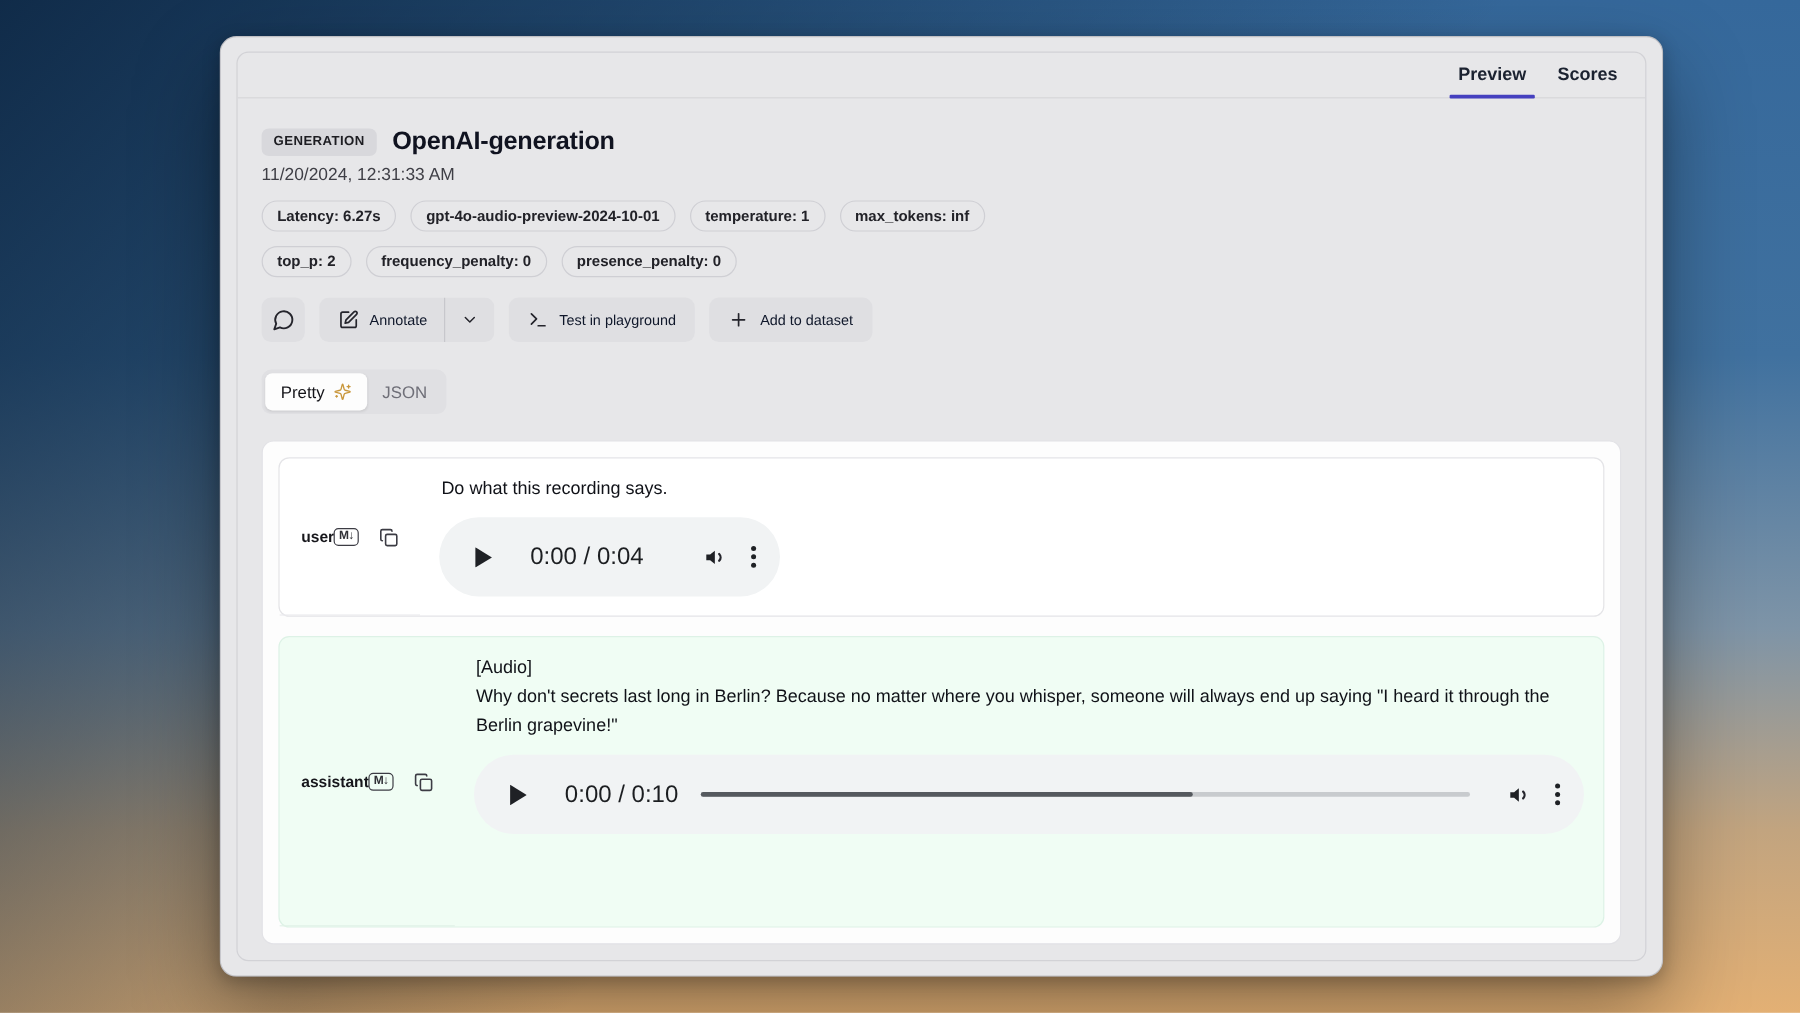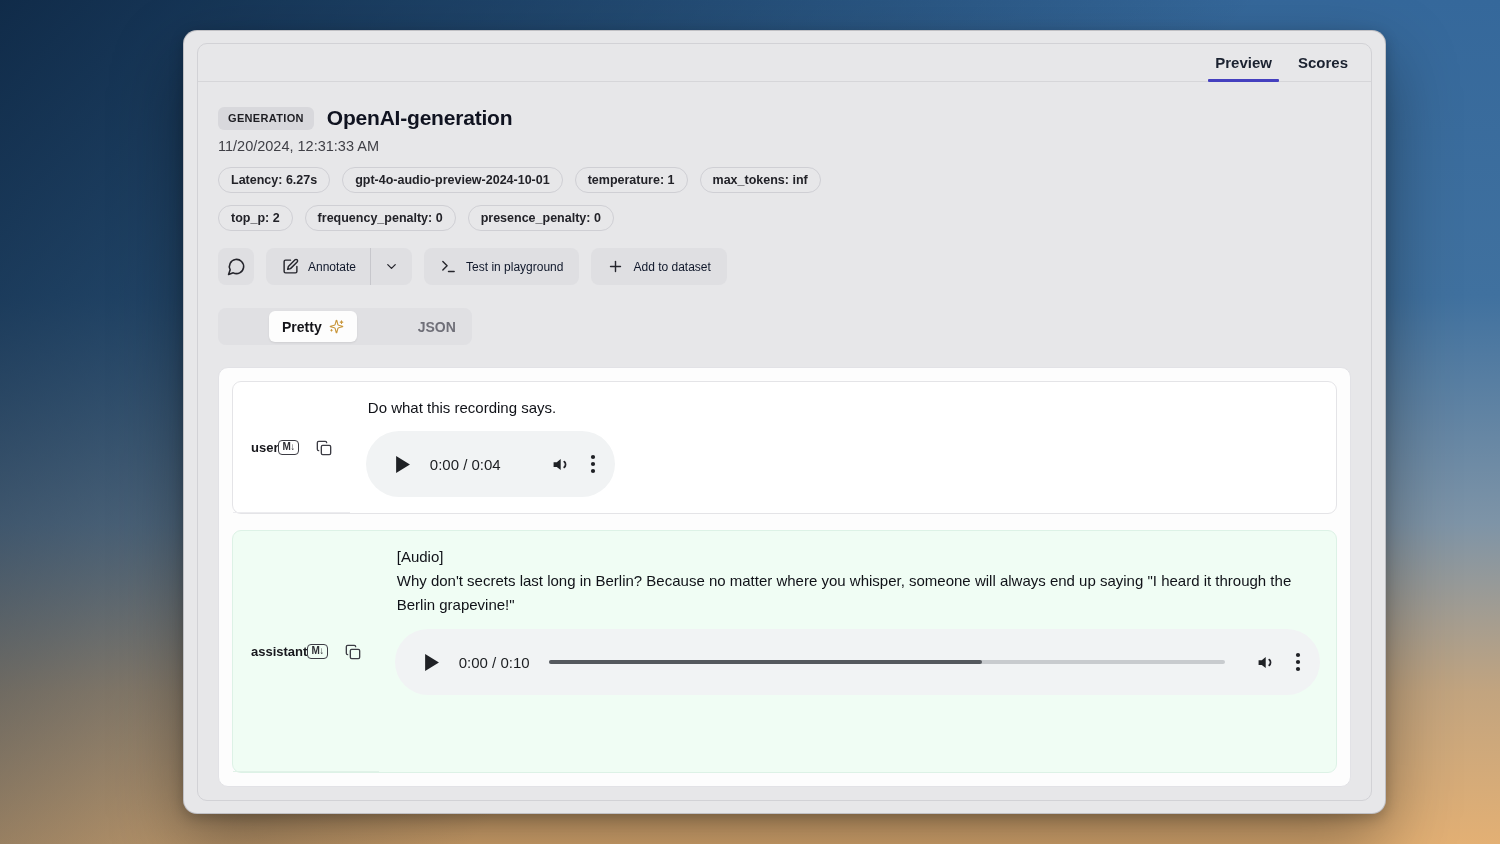--- a/index.html
+++ b/index.html
@@ -71,21 +71,21 @@
   .split .main { padding-right:14px; }
   .split .chev { padding:0 13px; border-left:1px solid #c7c7cc; }
 
   .view-toggle {
     margin-top:23px; background:#e0e0e3; border-radius:8px; height:37px;
     display:inline-flex; align-items:center; padding:3px; align-self:flex-start;
   }
   .vt-btn {
     border:none; background:transparent; height:31px; border-radius:6px; padding:0 13px;
     display:inline-flex; align-items:center; gap:7px; font-family:inherit;
-    font-size:14px; font-weight:700; color:#6f6f78; cursor:pointer;margin-left:48px;
+    font-size:14px; font-weight:400; color:#6f6f78; cursor:pointer;
   }
   .vt-btn.active { background:#fdfdfd; color:#141419; box-shadow:0 1px 2px rgba(0,0,0,0.08); }
 
   
   .io-container {
     margin-top:22px; flex:1; background:#fdfdfd; border:1px solid #e2e2e6;
     border-radius:10px; padding:13px; display:flex; flex-direction:column; gap:16px;
     overflow:hidden;
   }
   .msg-card { border-radius:9px; border:1px solid #e4e4e7; background:#ffffff; display:flex; flex-direction:row; }
@@ -106,21 +106,21 @@
   .msg-body { padding:14px 16px 16px 16px; }
   .msg-text { font-size:15px; color:#101218; line-height:24px; padding-left:2px; }
   .msg-text + .audio-player { margin-top:11px; }
 
   
   .audio-player {
     height:66px; background:#f1f3f4; border-radius:33px;
     display:flex; align-items:center; padding:0 19px 0 25px;
   }
   .play-btn { cursor:pointer; display:flex; padding:4px; }
-  .audio-time { margin-left:16px; font-size:15px; color:#1c1e21; white-space:nowrap; }
+  .audio-time { margin-left:28px; font-size:20px; color:#1c1e21; white-space:nowrap; }
   .audio-track {
     flex:1; height:4px; background:#c8cbce; border-radius:2px;
     margin:0 32px 0 19px; position:relative; cursor:pointer;
   }
   .audio-fill { position:absolute; left:0; top:0; height:4px; background:#55595e; border-radius:2px; }
   .volume-btn { cursor:pointer; display:flex; margin-right:19px; }
   .dots-btn { cursor:pointer; display:flex; }
 
   .ic { stroke:#25252c; stroke-width:2; fill:none; stroke-linecap:round; stroke-linejoin:round; }
   .sparkle { stroke:#c9973c; stroke-width:1.8; fill:none; stroke-linecap:round; stroke-linejoin:round; }

